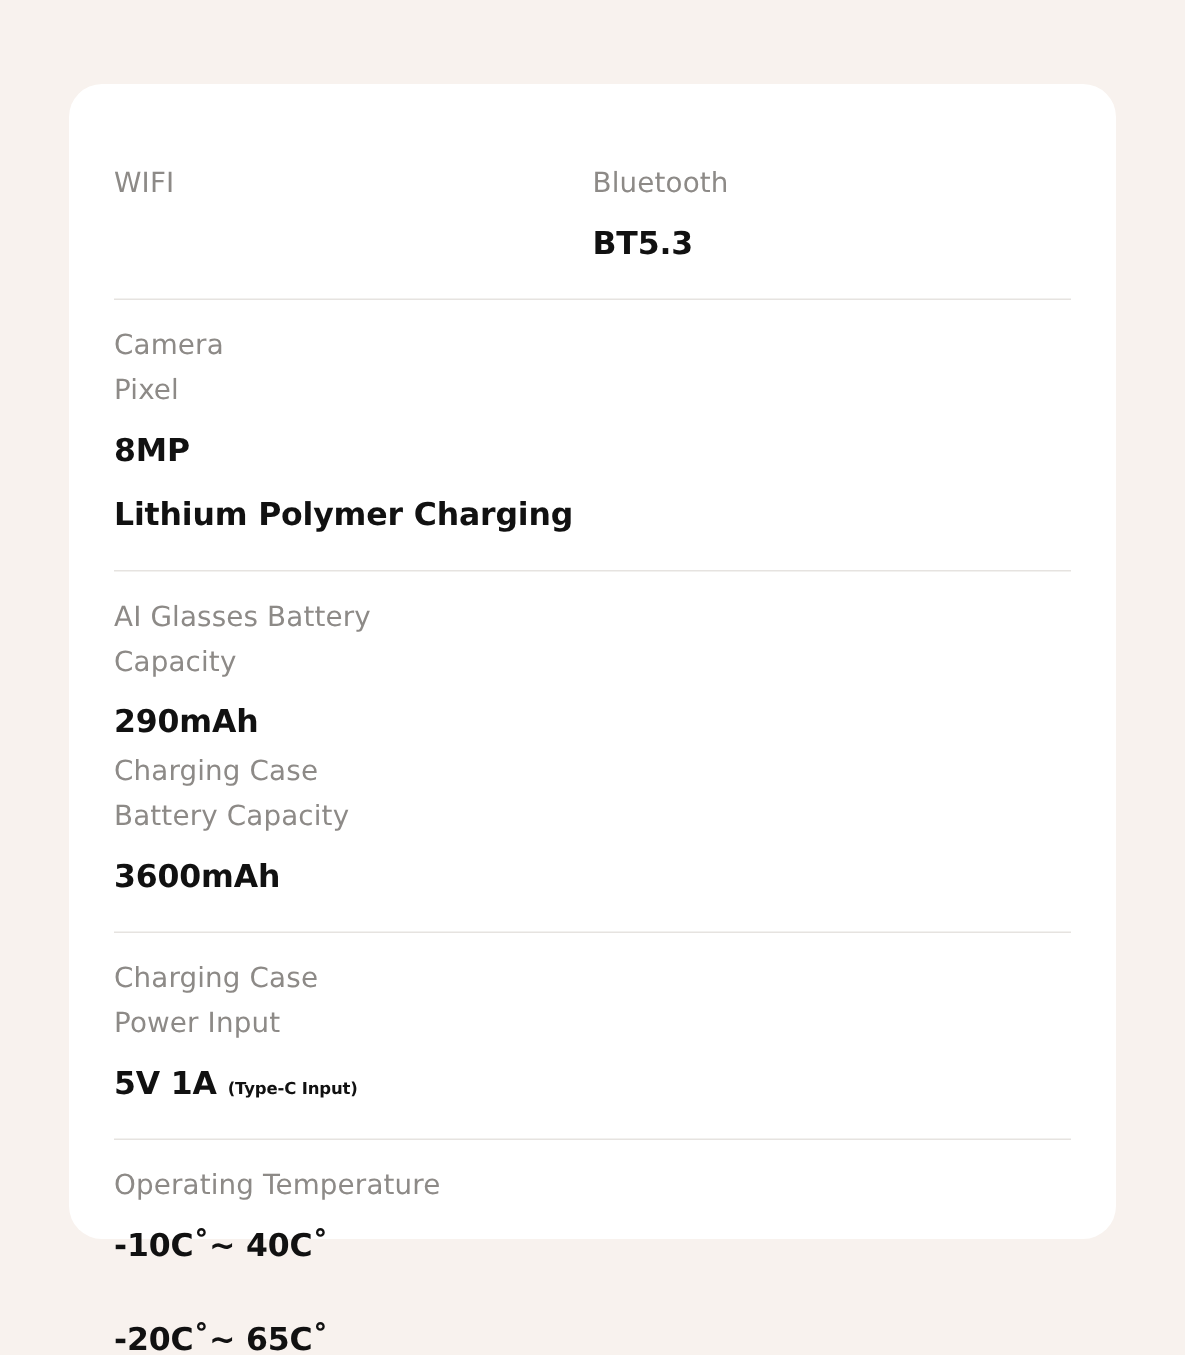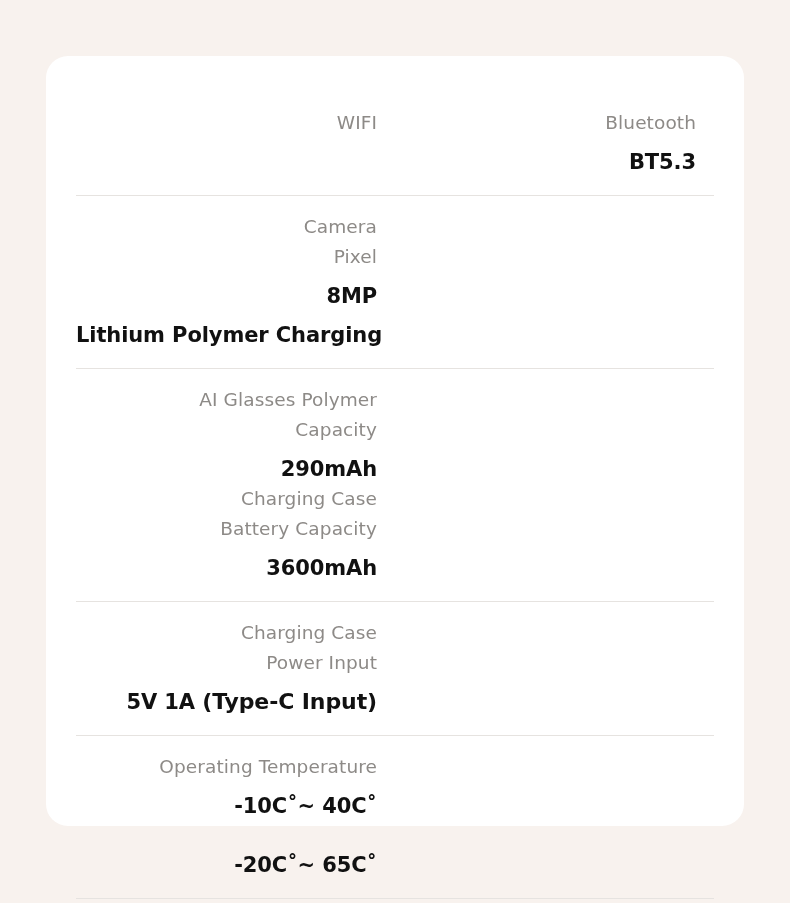--- a/index.html
+++ b/index.html
@@ -33,42 +33,41 @@
     padding: 14px 0 18px 0;
   }
   .spec-row:last-child {
     border-bottom: 1px solid #e6e3e0;
     gap: 20px;
   }
   .spec-cell {
     width: 50%;
     box-sizing: border-box;
     padding-right: 18px;
-    text-align: right;
   }
   .spec-label {
     color: #8d8a87;
     font-size: 18.5px;
     line-height: 30px;
     font-weight: 400;
     letter-spacing: 0.1px;
     white-space: pre-line;
     min-height: 30px;
   }
   .spec-value {
     color: #111111;
     font-size: 21px;
     line-height: 30px;
     font-weight: 700;
     letter-spacing: -0.1px;
     margin-top: 9px;
     white-space: nowrap;
   }
   .spec-value .suffix {
-    font-size: 22px;
+    font-size: 11px;
     font-weight: 700;
   }
   .row-2lines .spec-label {
     min-height: 60px;
   }
   .row-1line .spec-label {
     min-height: 30px;
   }
   .row-pad-top {
     padding-top: 16px;
@@ -97,21 +96,21 @@
 Pixel</div>
         <div class="spec-value"><span>8MP</span><span class="suffix"></span></div>
       </div>
       <div class="spec-cell">
         <div class="spec-value"><span>Lithium Polymer Charging</span><span class="suffix"></span></div>
       </div>
     </div>
 
     <div class="spec-row row-2lines row-pad-top">
       <div class="spec-cell">
-        <div class="spec-label">AI Glasses Polymer
+        <div class="spec-label">AI Glasses Battery
 Capacity</div>
         <div class="spec-value"><span>290mAh</span><span class="suffix"></span></div>
       </div>
       <div class="spec-cell">
         <div class="spec-label">Charging Case
 Battery Capacity</div>
         <div class="spec-value"><span>3600mAh</span><span class="suffix"></span></div>
       </div>
     </div>
 

